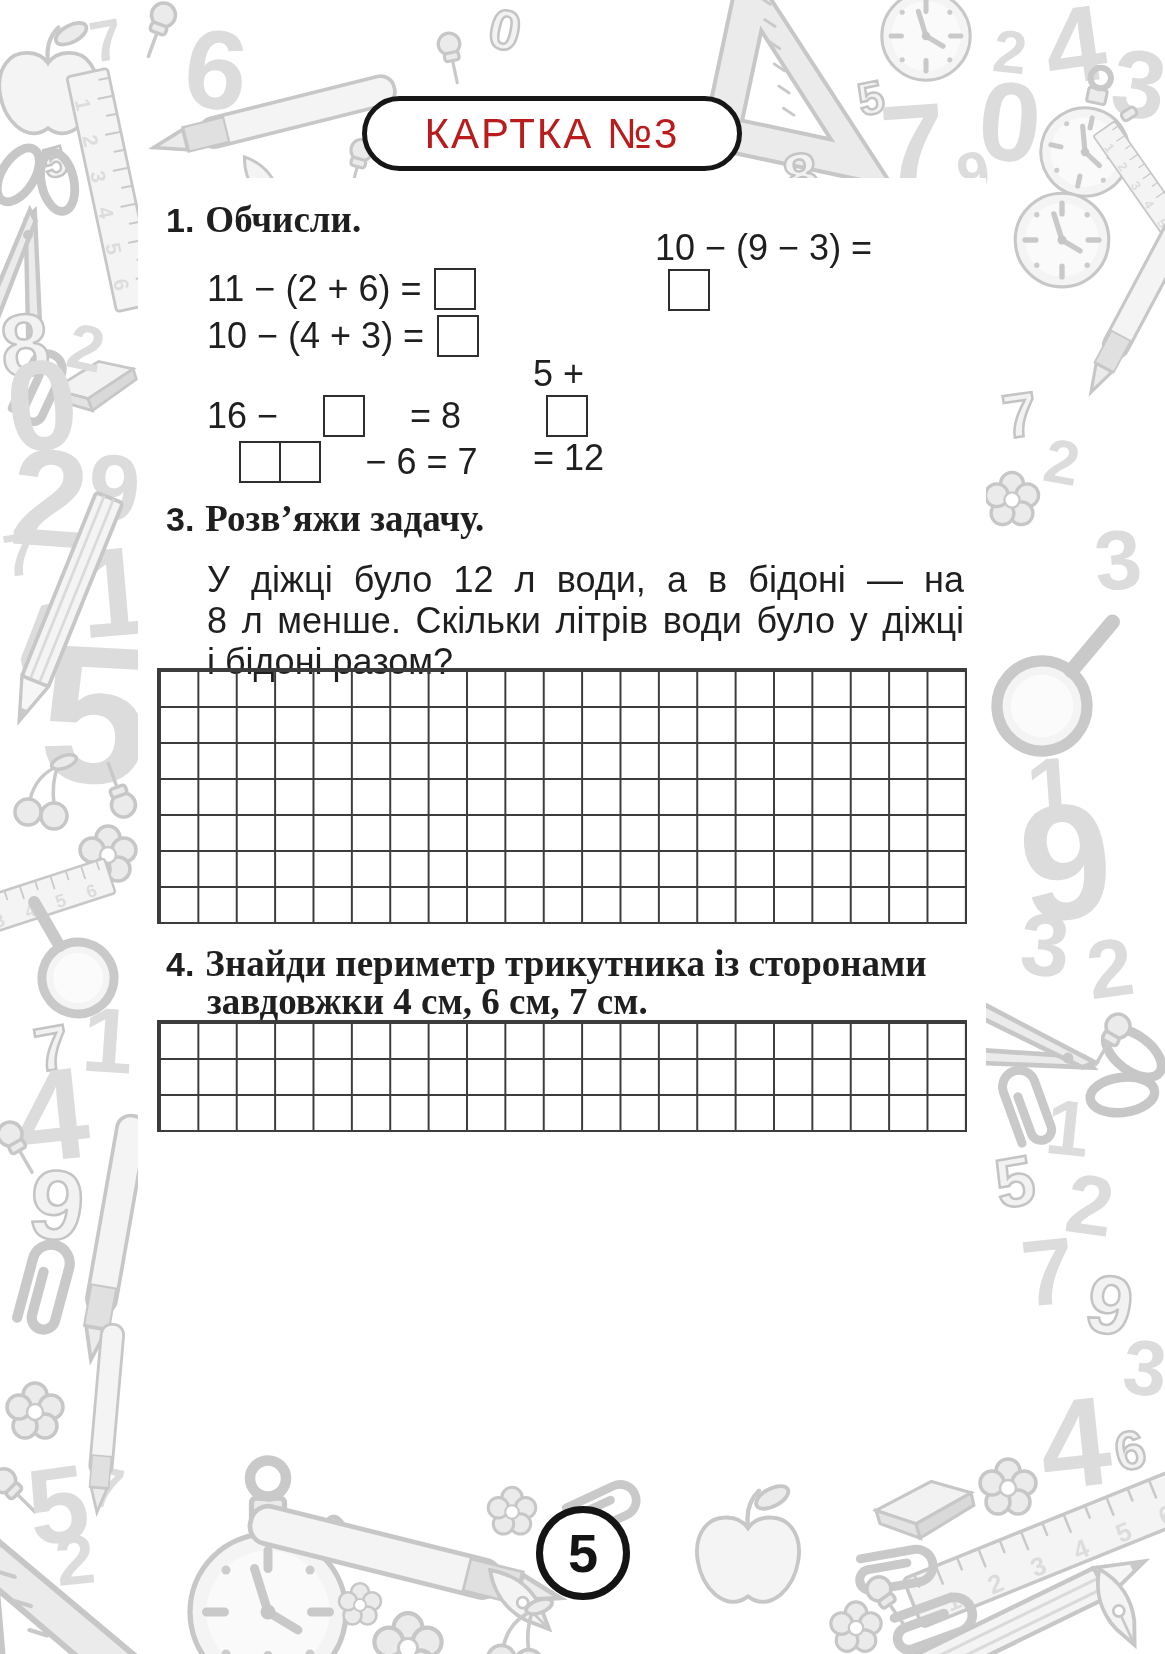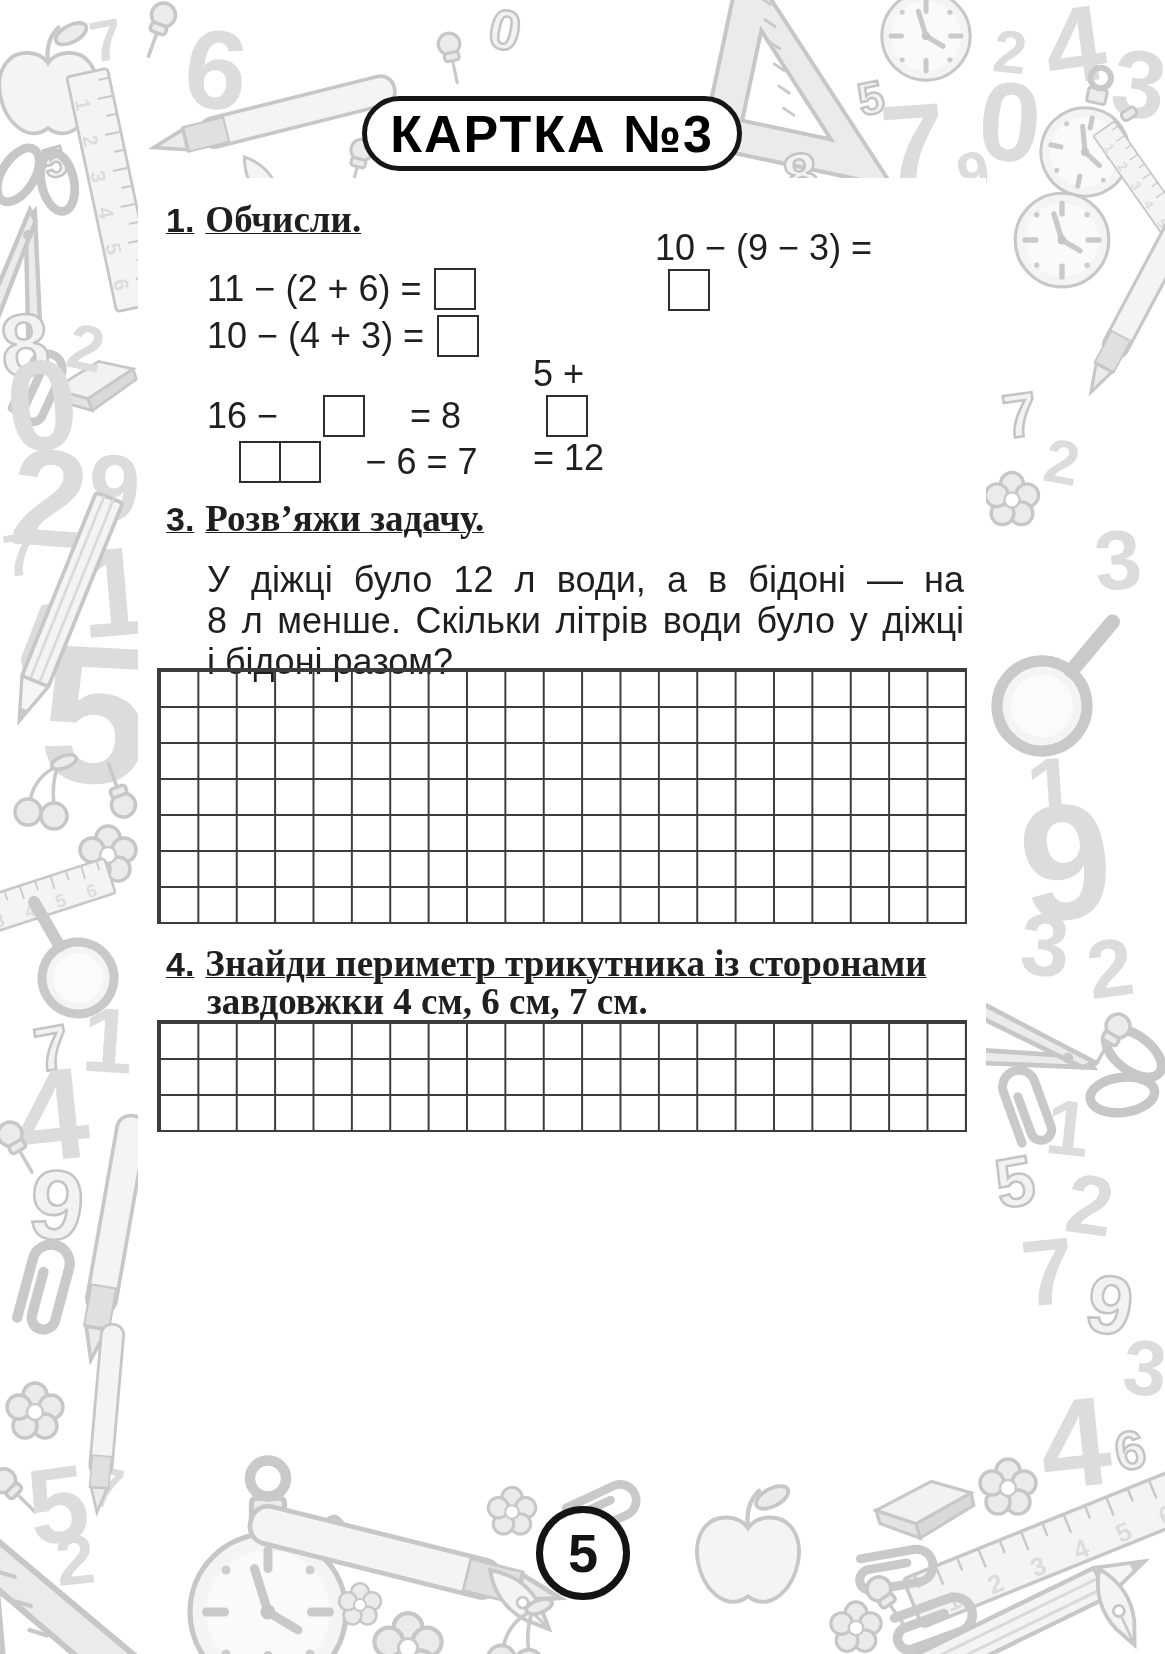--- a/index.html
+++ b/index.html
@@ -12,24 +12,24 @@
   #doodles .ln{fill:none;stroke:#c9c9c9;stroke-linecap:round;}
   #doodles .dn{font-family:"Liberation Sans",sans-serif;font-weight:bold;fill:#dcdcdc;
                text-anchor:middle;dominant-baseline:central;}
   #doodles .o{fill:#f2f2f2;stroke:#c4c4c4;stroke-width:2.5px;}
   
   #panel{position:absolute;left:138px;top:178px;width:848px;height:1247px;background:#fff;z-index:2;}
   
   #badge{position:absolute;left:362px;top:96px;width:370px;height:65px;background:#fff;
          border:5px solid #161616;border-radius:38px;z-index:3;
          display:flex;align-items:center;justify-content:center;}
-  #badge span{font-weight:bold;font-size:52px;letter-spacing:2px;color:#000000;}
+  #badge span{font-weight:normal;font-size:42px;letter-spacing:2px;color:#b91c1c;}
   
   .abs{position:absolute;z-index:3;}
-  .task-head{left:166px;line-height:1;white-space:nowrap;text-decoration:underline;}
+  .task-head{left:166px;line-height:1;white-space:nowrap;}
   .tnum{font-weight:bold;font-size:34px;font-family:"Liberation Sans",sans-serif;margin-right:11px;}
   .ttitle{font-weight:bold;font-size:37px;font-family:"Liberation Serif",serif;}
   .eqrow{left:207px;width:757px;height:44px;display:flex;align-items:center;font-size:36px;}
   .cell-l{width:448px;display:flex;align-items:center;margin-top:40px;}
   .cell-l2{width:326px;display:flex;align-items:center;gap:32px;}
   .cell-r{display:flex;align-items:flex-start;flex-direction:column;}
   .abox{width:38px;height:38px;border:2.5px solid #2e2e2e;background:#fff;flex:0 0 auto;}
   .ml{margin-left:13px;} .mr{margin-right:13px;}
   .dbl{display:flex;} .dbl .abox + .abox{margin-left:-2.5px;}
   .problem{left:207px;top:532px;width:757px;font-size:36px;line-height:41px;margin-top:27px;}

